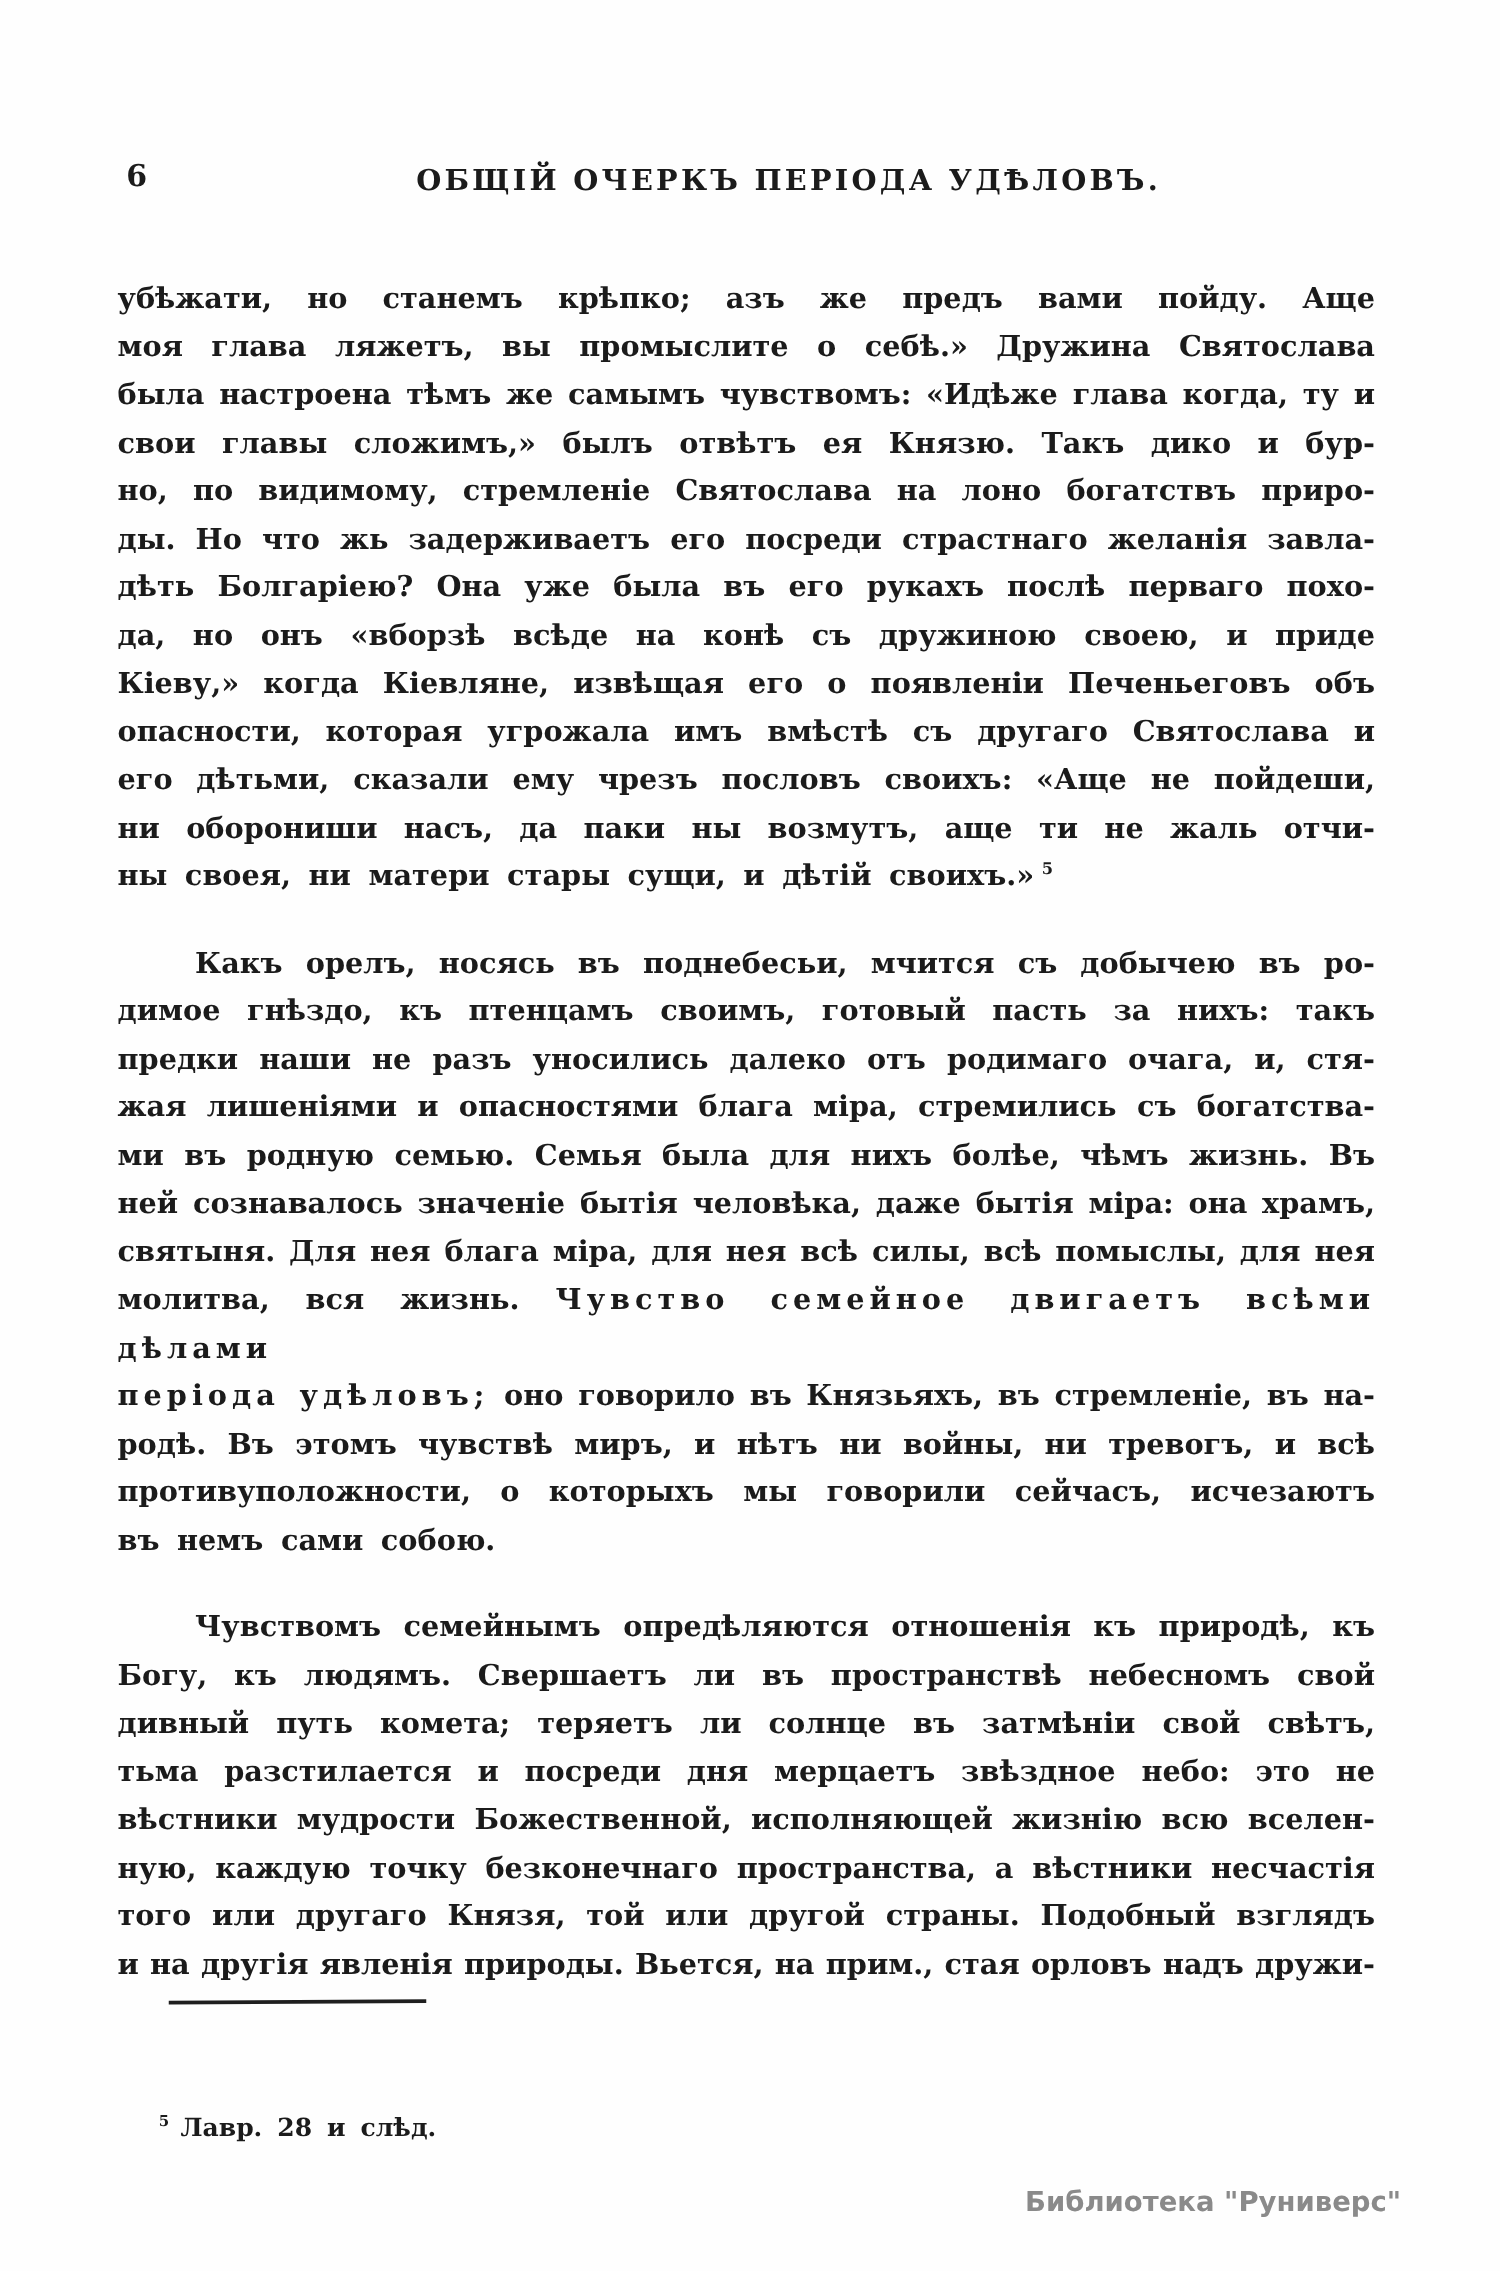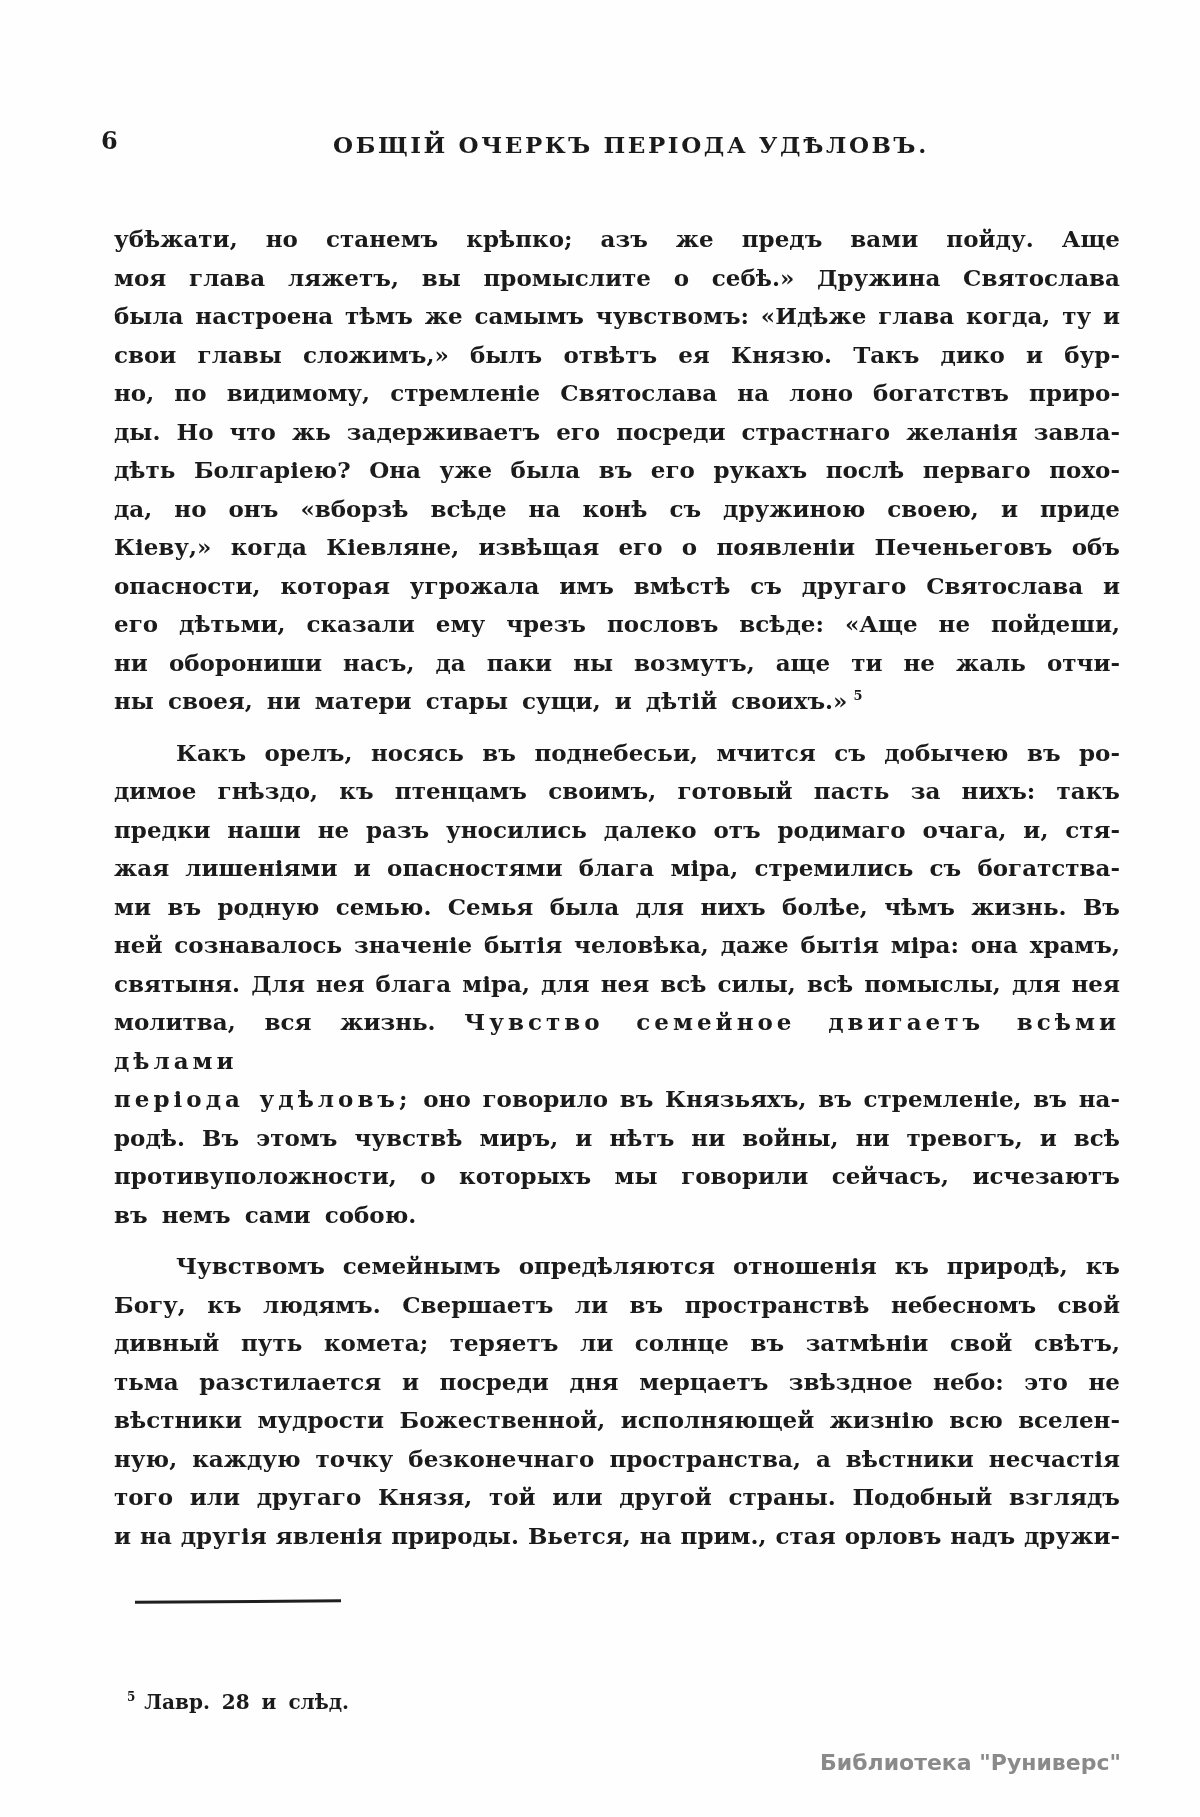--- a/index.html
+++ b/index.html
@@ -19,25 +19,25 @@
   .running-title {
     position: absolute;
     left: 333px; top: 131px;
     margin: 0;
     font-size: 23px; font-weight: bold;
     letter-spacing: 2.6px;
     white-space: nowrap;
   }
   .page-body {
     position: absolute;
-    left: 114px; top: 220px;
+    left: 94px; top: 220px;
     width: 1006px;
   }
   .paragraph { margin: 0; }
-  .paragraph + .paragraph { margin-top: 13px; }
+  .paragraph + .paragraph { margin-top: 31px; }
   .line {
     font-size: 23px;
     font-weight: bold;
     line-height: 38.5px;
     text-align: justify;
     text-align-last: justify;
     white-space: normal;
   }
   .line.first { text-indent: 62px; }
   .line.last { text-align-last: left; word-spacing: 6px; }
@@ -86,21 +86,21 @@
       <div class="line"><span>убѣжати, но станемъ крѣпко; азъ же предъ вами пойду. Аще</span></div>
       <div class="line"><span>моя глава ляжетъ, вы промыслите о себѣ.» Дружина Святослава</span></div>
       <div class="line"><span>была настроена тѣмъ же самымъ чувствомъ: «Идѣже глава когда, ту и</span></div>
       <div class="line"><span>свои главы сложимъ,» былъ отвѣтъ ея Князю. Такъ дико и бур-</span></div>
       <div class="line"><span>но, по видимому, стремленіе Святослава на лоно богатствъ приро-</span></div>
       <div class="line"><span>ды. Но что жь задерживаетъ его посреди страстнаго желанія завла-</span></div>
       <div class="line"><span>дѣть Болгаріею? Она уже была въ его рукахъ послѣ перваго похо-</span></div>
       <div class="line"><span>да, но онъ «вборзѣ всѣде на конѣ съ дружиною своею, и приде</span></div>
       <div class="line"><span>Кіеву,» когда Кіевляне, извѣщая его о появленіи Печеньеговъ объ</span></div>
       <div class="line"><span>опасности, которая угрожала имъ вмѣстѣ съ другаго Святослава и</span></div>
-      <div class="line"><span>его дѣтьми, сказали ему чрезъ пословъ всѣде: «Аще не пойдеши,</span></div>
+      <div class="line"><span>его дѣтьми, сказали ему чрезъ пословъ своихъ: «Аще не пойдеши,</span></div>
       <div class="line"><span>ни оборониши насъ, да паки ны возмутъ, аще ти не жаль отчи-</span></div>
       <div class="line last"><span>ны своея, ни матери стары сущи, и дѣтій своихъ.»</span><sup>5</sup></div>
     </div>
     <div class="paragraph">
       <div class="line first"><span>Какъ орелъ, носясь въ поднебесьи, мчится съ добычею въ ро-</span></div>
       <div class="line"><span>димое гнѣздо, къ птенцамъ своимъ, готовый пасть за нихъ: такъ</span></div>
       <div class="line"><span>предки наши не разъ уносились далеко отъ родимаго очага, и, стя-</span></div>
       <div class="line"><span>жая лишеніями и опасностями блага міра, стремились съ богатства-</span></div>
       <div class="line"><span>ми въ родную семью. Семья была для нихъ болѣе, чѣмъ жизнь. Въ</span></div>
       <div class="line"><span>ней сознавалось значеніе бытія человѣка, даже бытія міра: она храмъ,</span></div>

